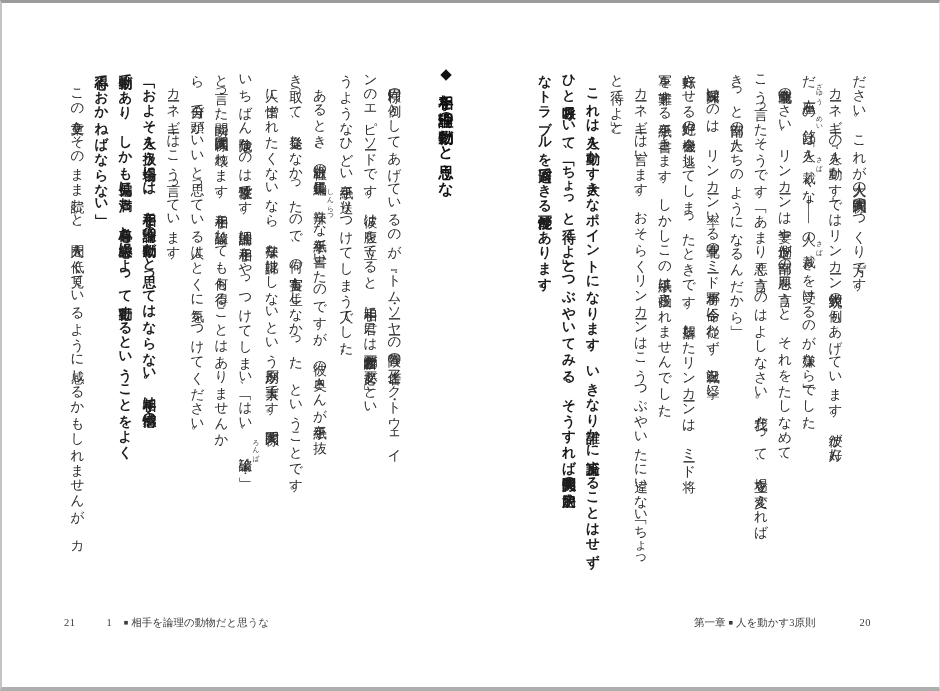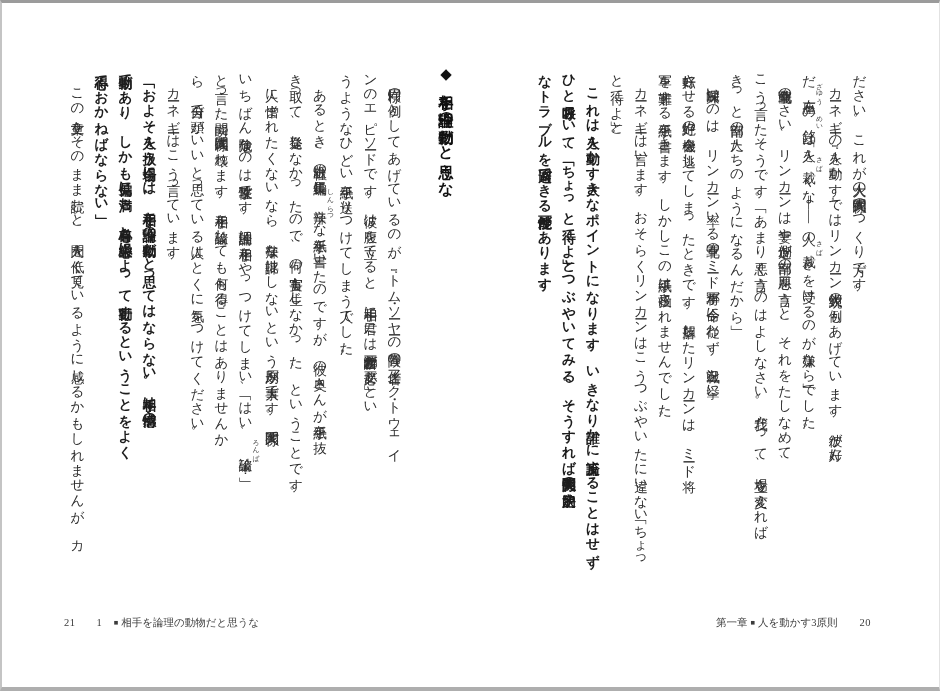--- a/index.html
+++ b/index.html
@@ -58,24 +58,24 @@
   .footer {
     position: absolute;
     top: 613px;
     font-size: 10.5px;
     color: #3c3c3c;
     white-space: nowrap;
   }
   .footer-left  { left: 62px; }
   .footer-right { right: 68px; }
   .footer .pn { letter-spacing: 0.5px; }
-  .footer-left .pn { margin-right: 21px; }
+  .footer-left .pn { margin-right: 31px; }
   .footer-left .sn { margin-right: 9px; }
   .footer .bullet { font-size: 7.5px; vertical-align: 1px; margin: 0 3px; }
-  .footer-right .pn { margin-left: 22px; }
+  .footer-right .pn { margin-left: 44px; }
 </style>
 </head>
 <body>
 
 <div class="book">
 
   <div class="page left-page">
     <div class="columns" id="left-columns">
         <div class="vline heading">◆相手を論理の動物だと思うな</div>
         <div class="vline body">　同様の例としてあげているのが、『トム・ソーヤーの冒険』の作者マーク・トウェイ</div>

